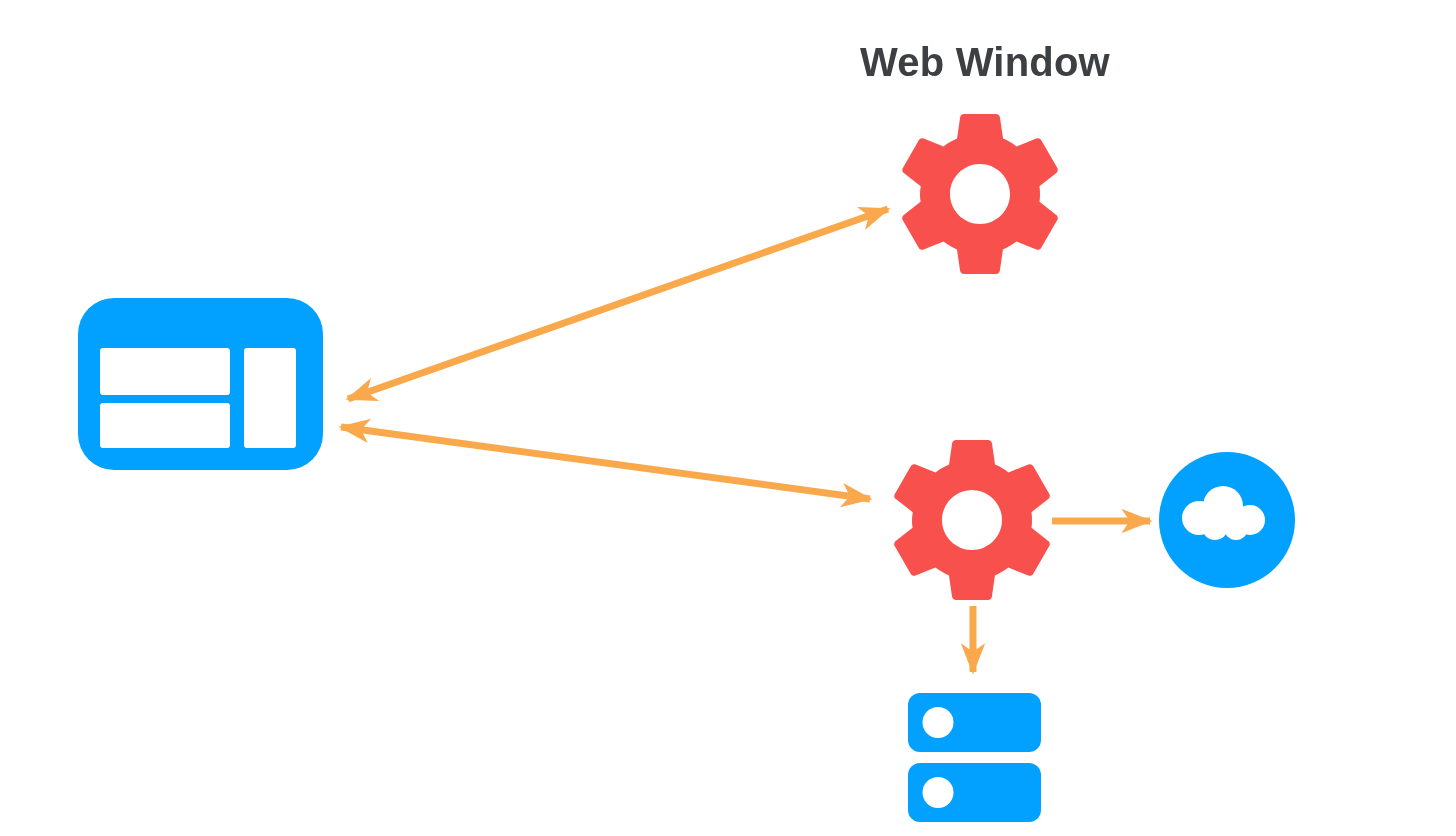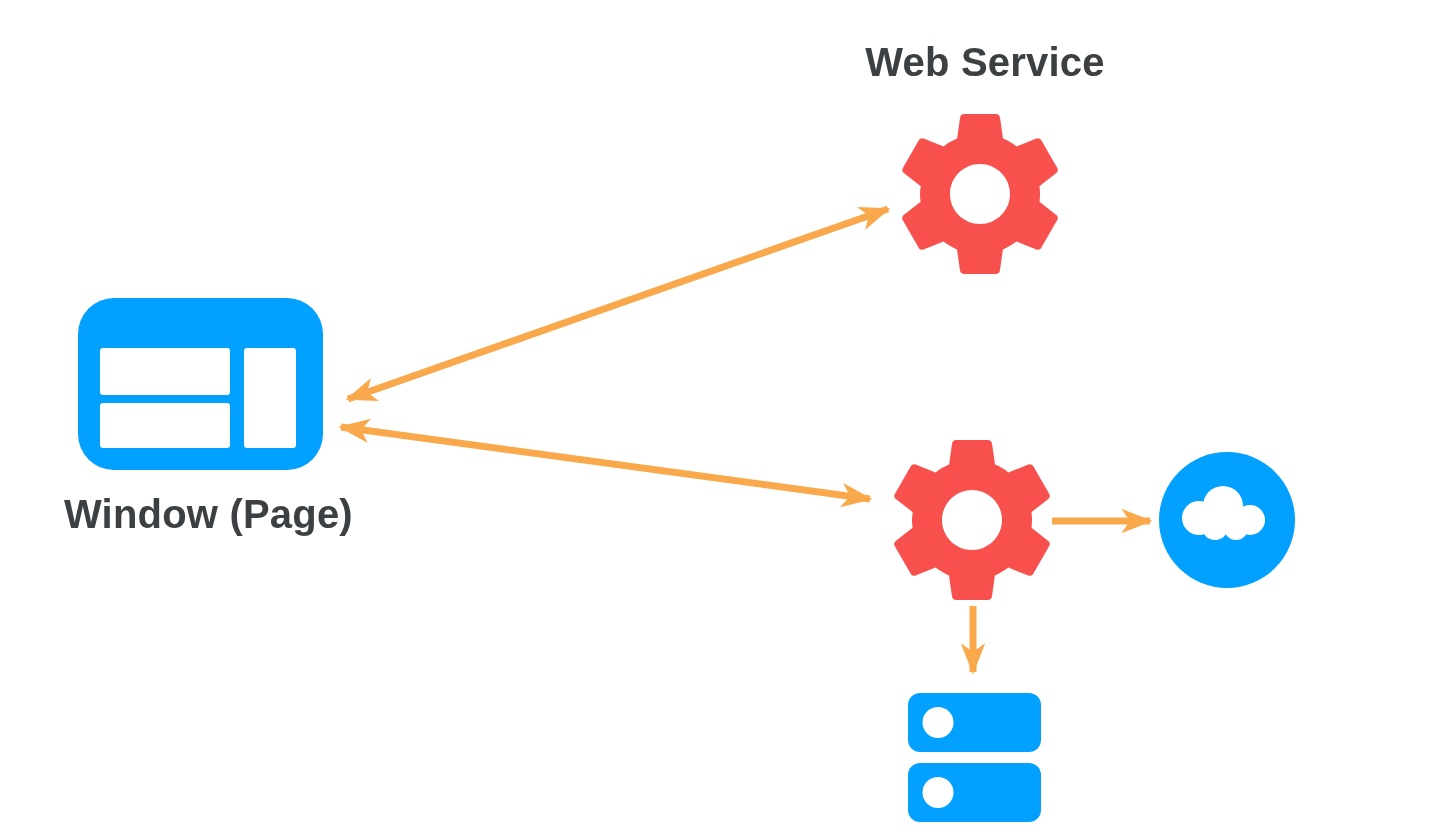--- a/index.html
+++ b/index.html
@@ -38,23 +38,22 @@
     <line x1="1052" y1="521" x2="1150" y2="521" stroke="#F9A94C" stroke-width="7" marker-end="url(#ah)"></line>
     <line x1="973" y1="606" x2="973" y2="672" stroke="#F9A94C" stroke-width="7" marker-end="url(#ah)"></line>
   </svg>
 
   <svg class="abs" style="left:78px;top:298px;" width="245" height="172" viewBox="0 0 245 172">
     <rect x="0" y="0" width="245" height="172" rx="36" fill="#02A0FF"></rect>
     <rect x="22" y="50" width="130" height="47" rx="3" fill="#ffffff"></rect>
     <rect x="22" y="105" width="130" height="45" rx="3" fill="#ffffff"></rect>
     <rect x="166" y="50" width="52" height="100" rx="3" fill="#ffffff"></rect>
   </svg>
-  <div class="node-label" style="left:64px;top:492px;">Window (Page)</div>
 
-  <div class="node-label label-center" style="left:785px;top:40px;width:400px;">Web Service</div>
+  <div class="node-label label-center" style="left:785px;top:40px;width:400px;">Web Window</div>
   <svg class="abs" style="left:880px;top:94px;" width="200" height="200" viewBox="0 0 24 24">
     <path fill="#F8514D" fill-rule="evenodd" d="M19.14 12.94c.04-.3.06-.61.06-.94 0-.32-.02-.64-.07-.94l2.03-1.58c.18-.14.23-.41.12-.61l-1.92-3.32c-.12-.22-.37-.29-.59-.22l-2.39.96c-.5-.38-1.03-.7-1.62-.94l-.36-2.54c-.04-.24-.24-.41-.48-.41h-3.84c-.24 0-.43.17-.47.41l-.36 2.54c-.59.24-1.13.57-1.62.94l-2.39-.96c-.22-.08-.47 0-.59.22L2.74 8.87c-.12.21-.08.47.12.61l2.03 1.58c-.05.3-.09.63-.09.94s.02.64.07.94l-2.03 1.58c-.18.14-.23.41-.12.61l1.92 3.32c.12.22.37.29.59.22l2.39-.96c.5.38 1.03.7 1.62.94l.36 2.54c.05.24.24.41.48.41h3.84c.24 0 .44-.17.47-.41l.36-2.54c.59-.24 1.13-.56 1.62-.94l2.39.96c.22.08.47 0 .59-.22l1.92-3.32c.12-.22.07-.47-.12-.61l-2.01-1.58zM12 15.6c-1.98 0-3.6-1.62-3.6-3.6s1.62-3.6 3.6-3.6 3.6 1.62 3.6 3.6-1.62 3.6-3.6 3.6z"></path>
   </svg>
 
   <svg class="abs" style="left:872px;top:420px;" width="200" height="200" viewBox="0 0 24 24">
     <path fill="#F8514D" fill-rule="evenodd" d="M19.14 12.94c.04-.3.06-.61.06-.94 0-.32-.02-.64-.07-.94l2.03-1.58c.18-.14.23-.41.12-.61l-1.92-3.32c-.12-.22-.37-.29-.59-.22l-2.39.96c-.5-.38-1.03-.7-1.62-.94l-.36-2.54c-.04-.24-.24-.41-.48-.41h-3.84c-.24 0-.43.17-.47.41l-.36 2.54c-.59.24-1.13.57-1.62.94l-2.39-.96c-.22-.08-.47 0-.59.22L2.74 8.87c-.12.21-.08.47.12.61l2.03 1.58c-.05.3-.09.63-.09.94s.02.64.07.94l-2.03 1.58c-.18.14-.23.41-.12.61l1.92 3.32c.12.22.37.29.59.22l2.39-.96c.5.38 1.03.7 1.62.94l.36 2.54c.05.24.24.41.48.41h3.84c.24 0 .44-.17.47-.41l.36-2.54c.59-.24 1.13-.56 1.62-.94l2.39.96c.22.08.47 0 .59-.22l1.92-3.32c.12-.22.07-.47-.12-.61l-2.01-1.58zM12 15.6c-1.98 0-3.6-1.62-3.6-3.6s1.62-3.6 3.6-3.6 3.6 1.62 3.6 3.6-1.62 3.6-3.6 3.6z"></path>
   </svg>
 
   <svg class="abs" style="left:1157px;top:450px;" width="140" height="140" viewBox="0 0 140 140">
     <circle cx="70" cy="70" r="68" fill="#02A0FF"></circle>

